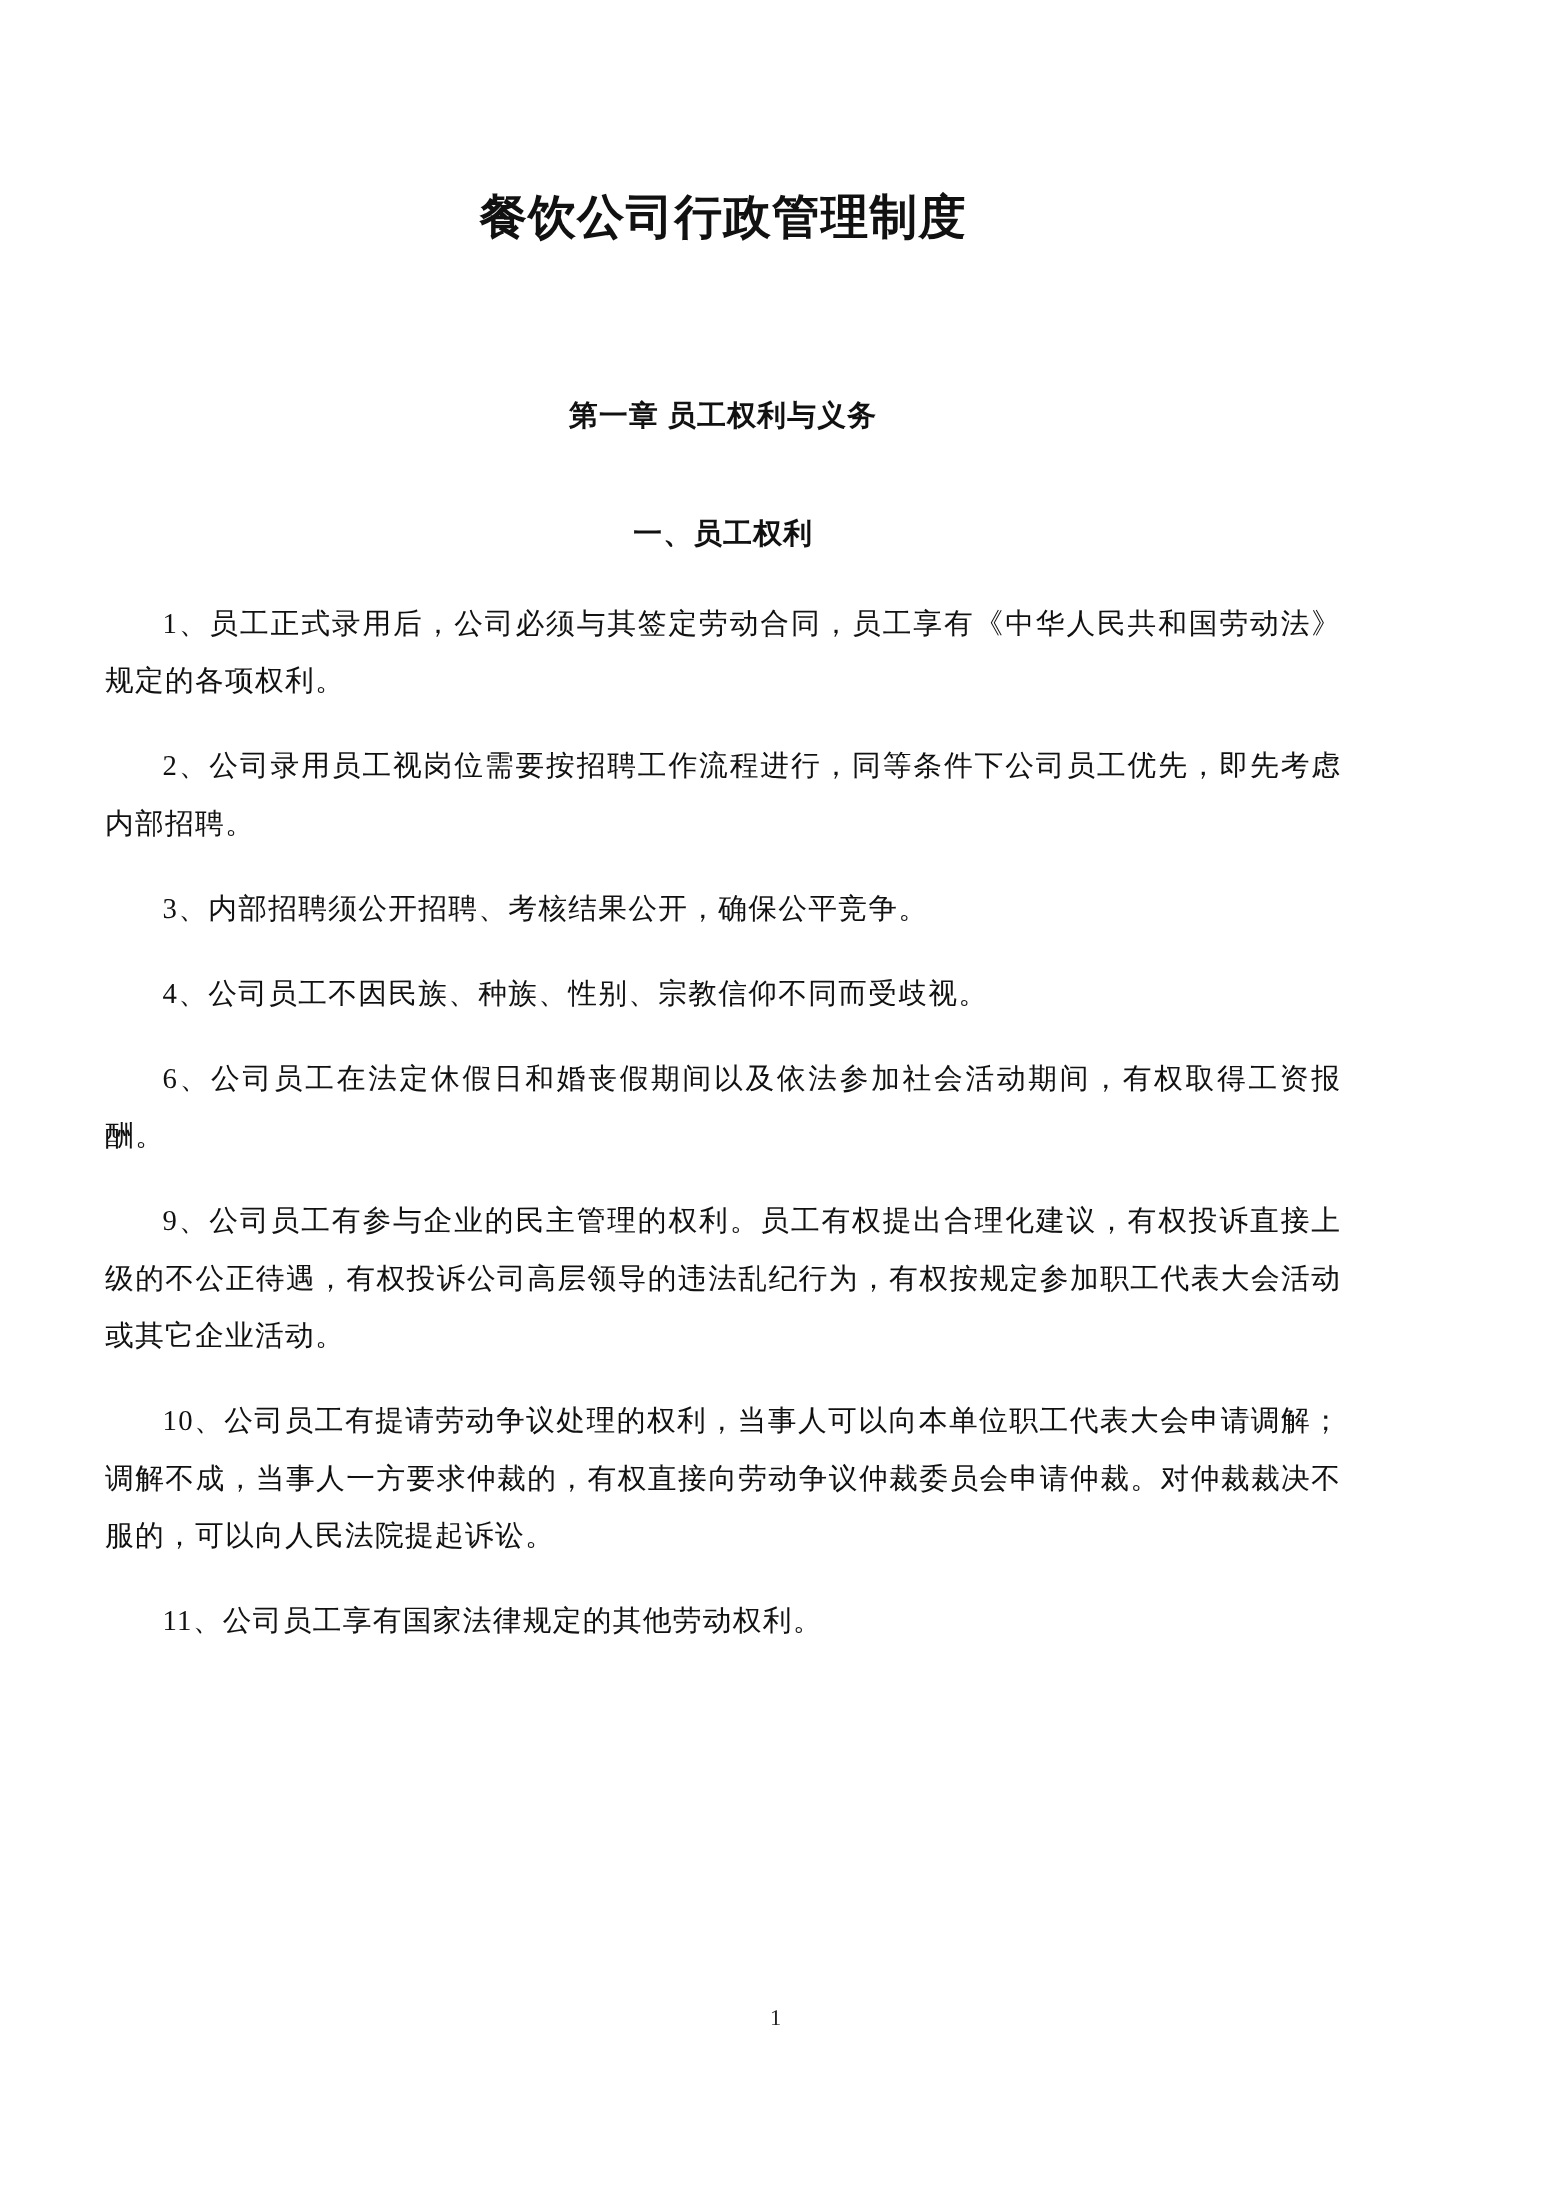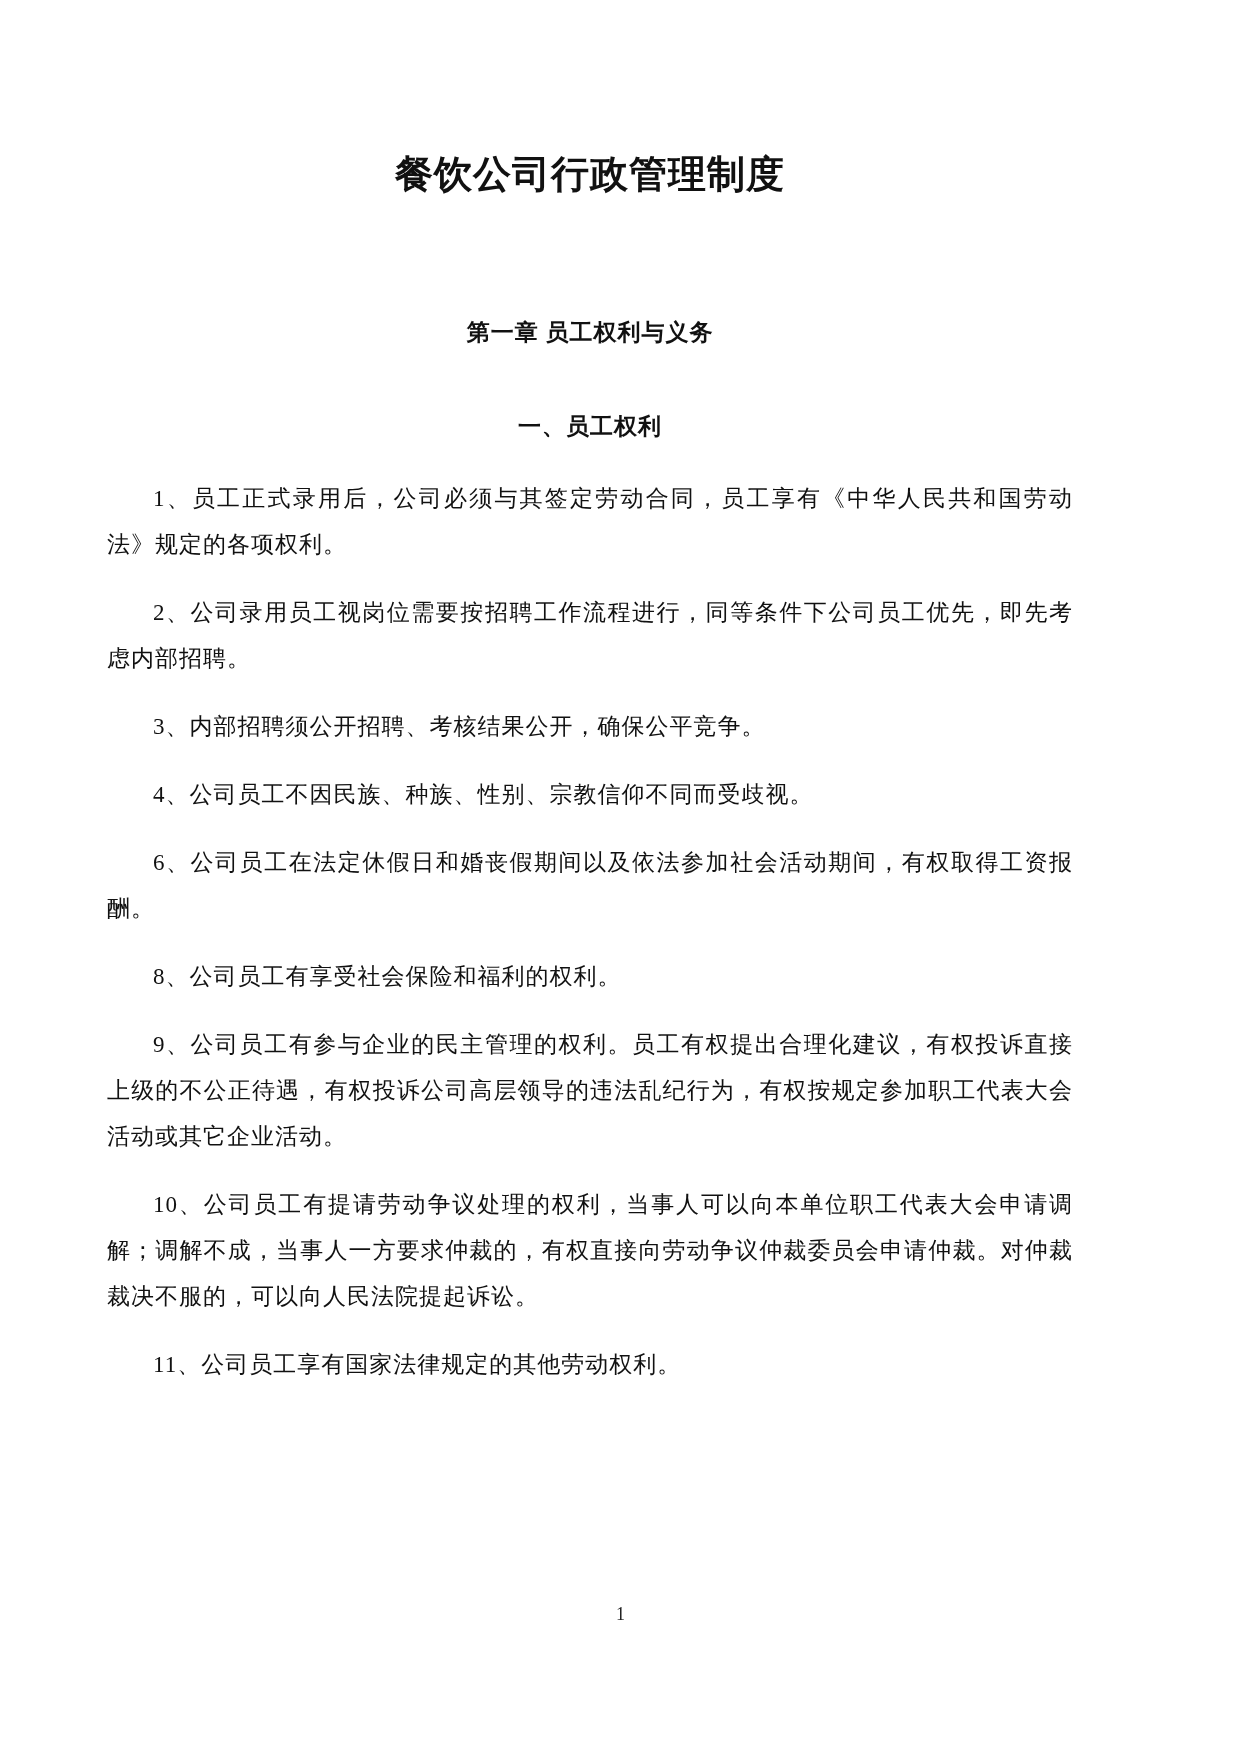--- a/index.html
+++ b/index.html
@@ -7,21 +7,21 @@
     padding: 0;
     background: #e9e9e9;
   }
   .page {
     position: relative;
     width: 1241px;
     height: 1754px;
     margin: 0 auto;
     background: #ffffff;
     box-sizing: border-box;
-    padding: 150px 168px 0 107px;
+    padding: 150px 168px 0 84px;
     color: #111111;
     font-family: "Liberation Serif", "DejaVu Serif", serif;
     overflow: hidden;
   }
   .doc-title {
     font-size: 38px;
     font-weight: bold;
     text-align: center;
     line-height: 48px;
     letter-spacing: 1px;
@@ -70,19 +70,18 @@
 <div class="page">
   <h1 class="doc-title">餐饮公司行政管理制度</h1>
   <h2 class="chapter-heading">第一章 员工权利与义务</h2>
   <h3 class="section-heading">一、员工权利</h3>
   <div class="body-text">
     <p>1、员工正式录用后，公司必须与其签定劳动合同，员工享有《中华人民共和国劳动法》规定的各项权利。</p>
     <p>2、公司录用员工视岗位需要按招聘工作流程进行，同等条件下公司员工优先，即先考虑内部招聘。</p>
     <p>3、内部招聘须公开招聘、考核结果公开，确保公平竞争。</p>
     <p>4、公司员工不因民族、种族、性别、宗教信仰不同而受歧视。</p>
     <p>6、公司员工在法定休假日和婚丧假期间以及依法参加社会活动期间，有权取得工资报酬。</p>
-    <p>8、公司员工有享受社会保险和福利的权利。</p>
     <p>9、公司员工有参与企业的民主管理的权利。员工有权提出合理化建议，有权投诉直接上级的不公正待遇，有权投诉公司高层领导的违法乱纪行为，有权按规定参加职工代表大会活动或其它企业活动。</p>
     <p>10、公司员工有提请劳动争议处理的权利，当事人可以向本单位职工代表大会申请调解；调解不成，当事人一方要求仲裁的，有权直接向劳动争议仲裁委员会申请仲裁。对仲裁裁决不服的，可以向人民法院提起诉讼。</p>
     <p>11、公司员工享有国家法律规定的其他劳动权利。</p>
   </div>
   <div class="page-number">1</div>
 </div>
 
 </body></html>

